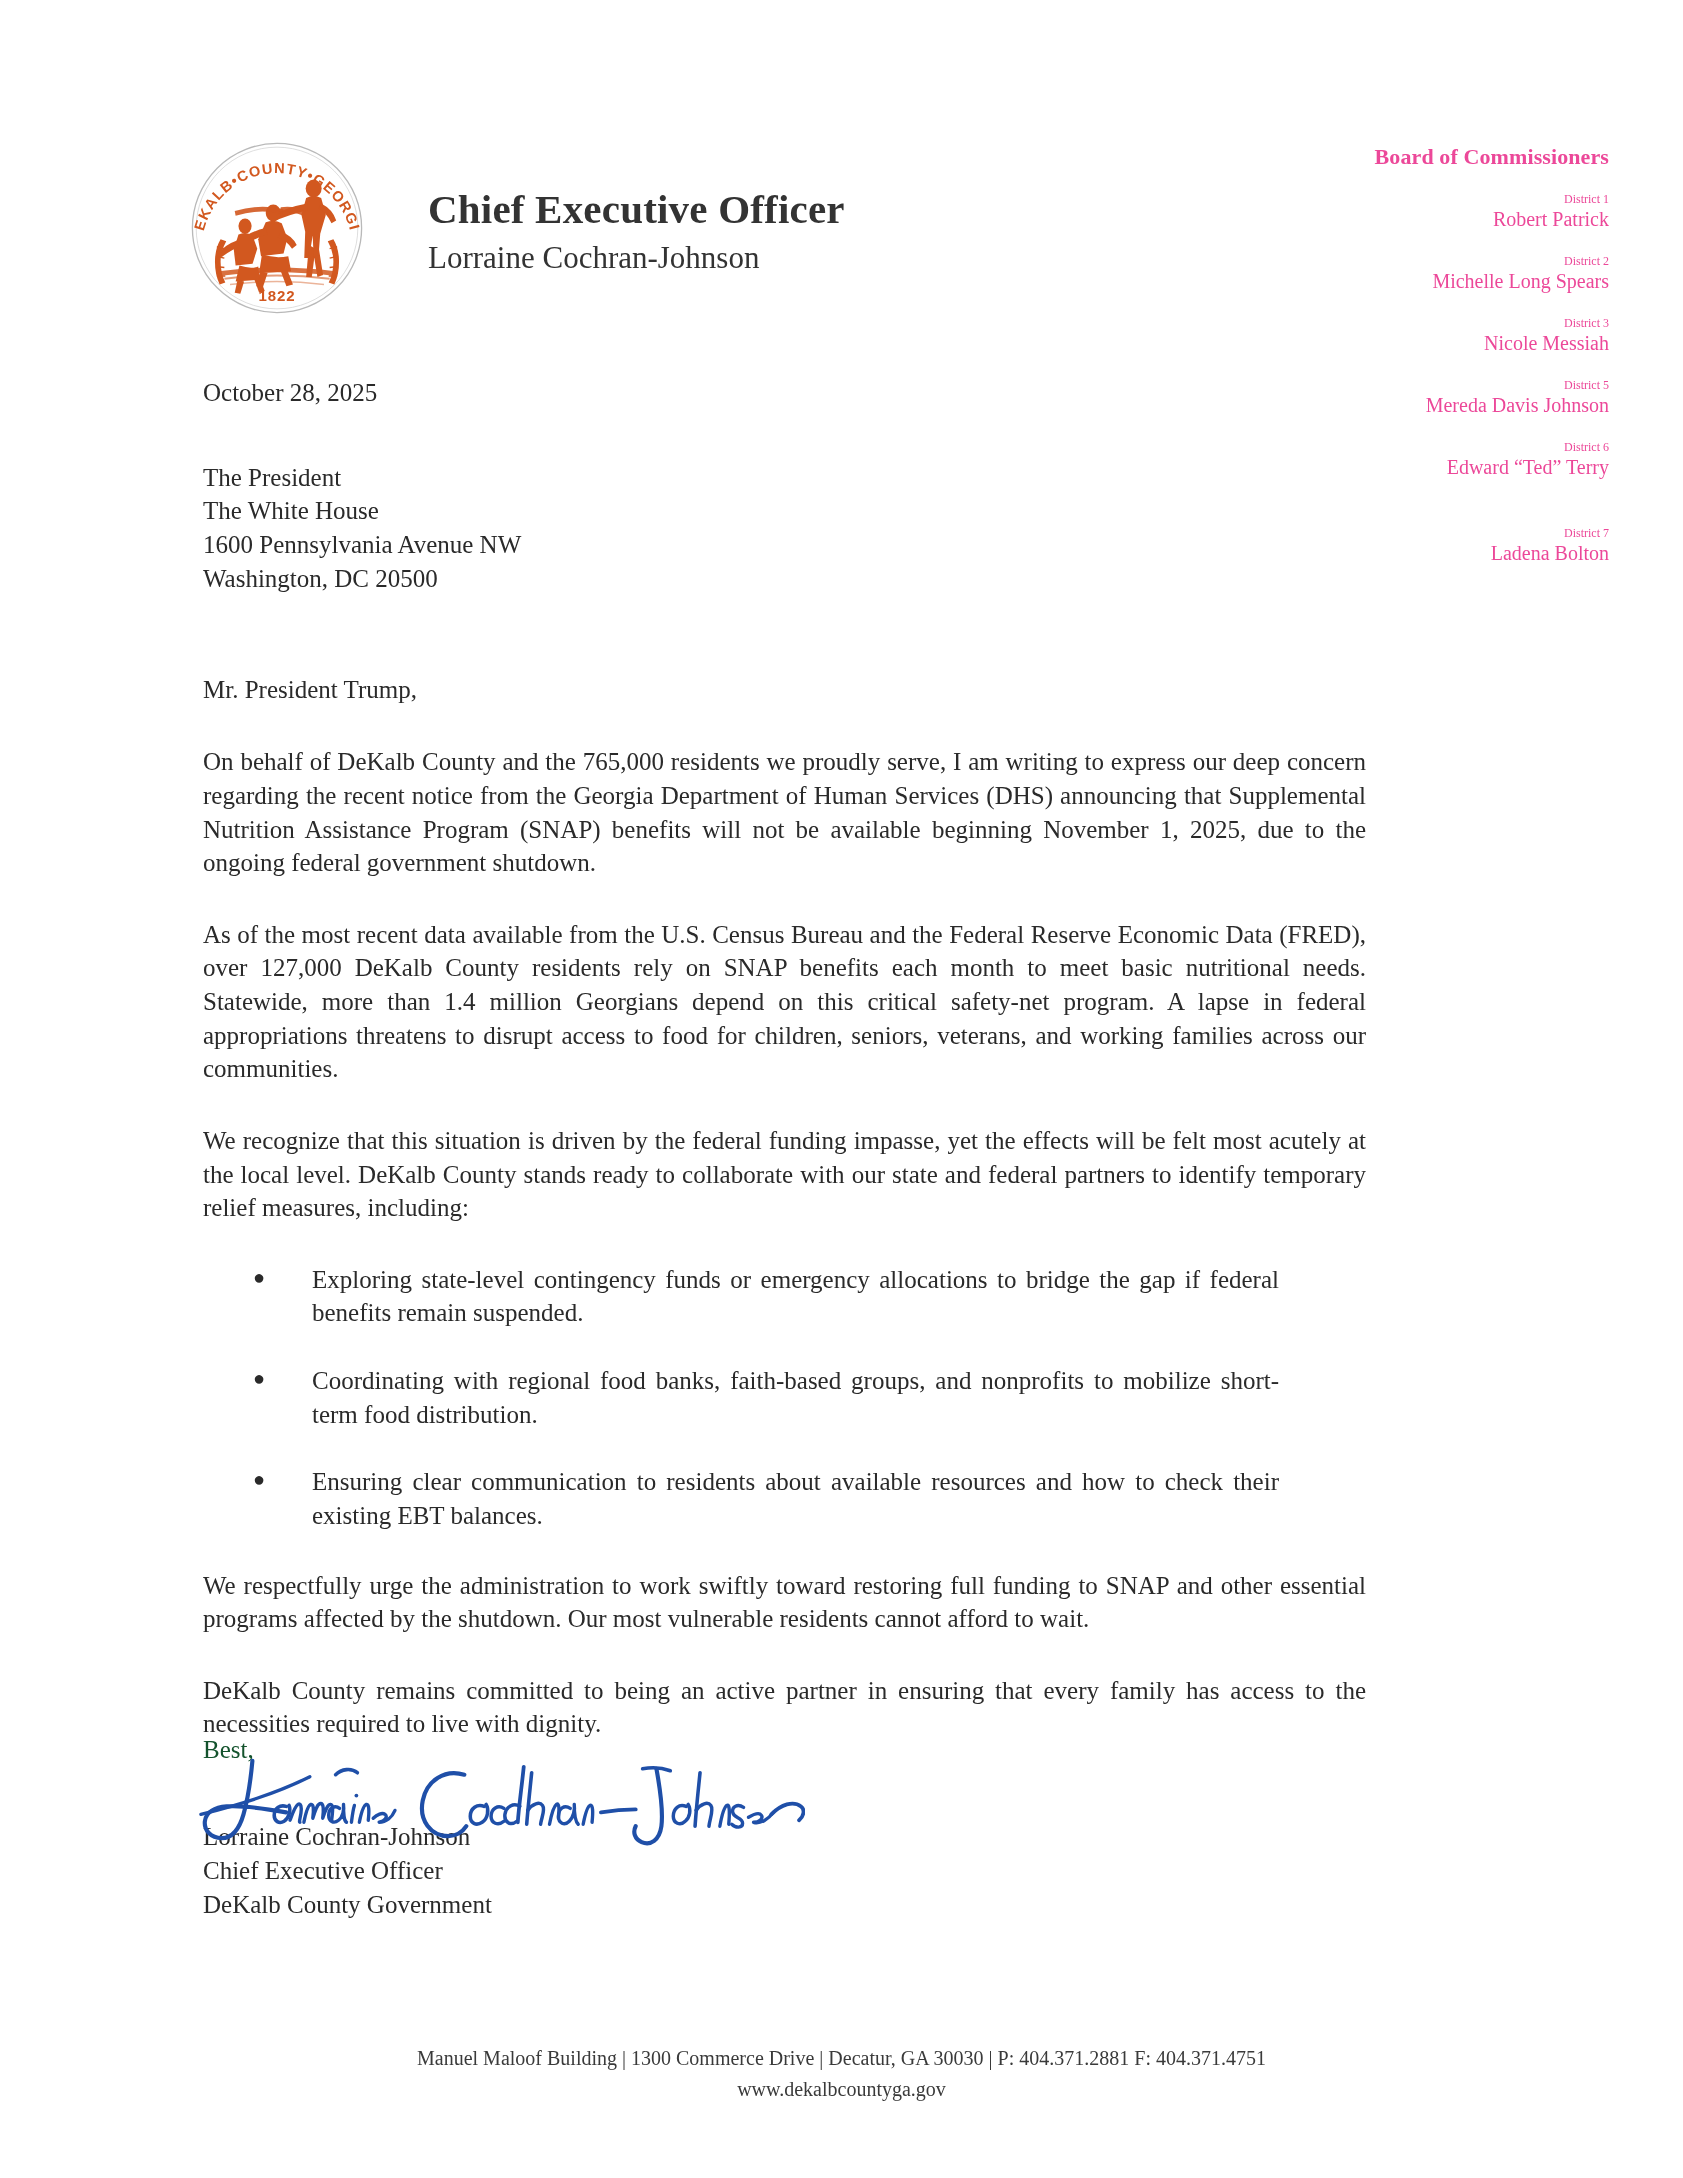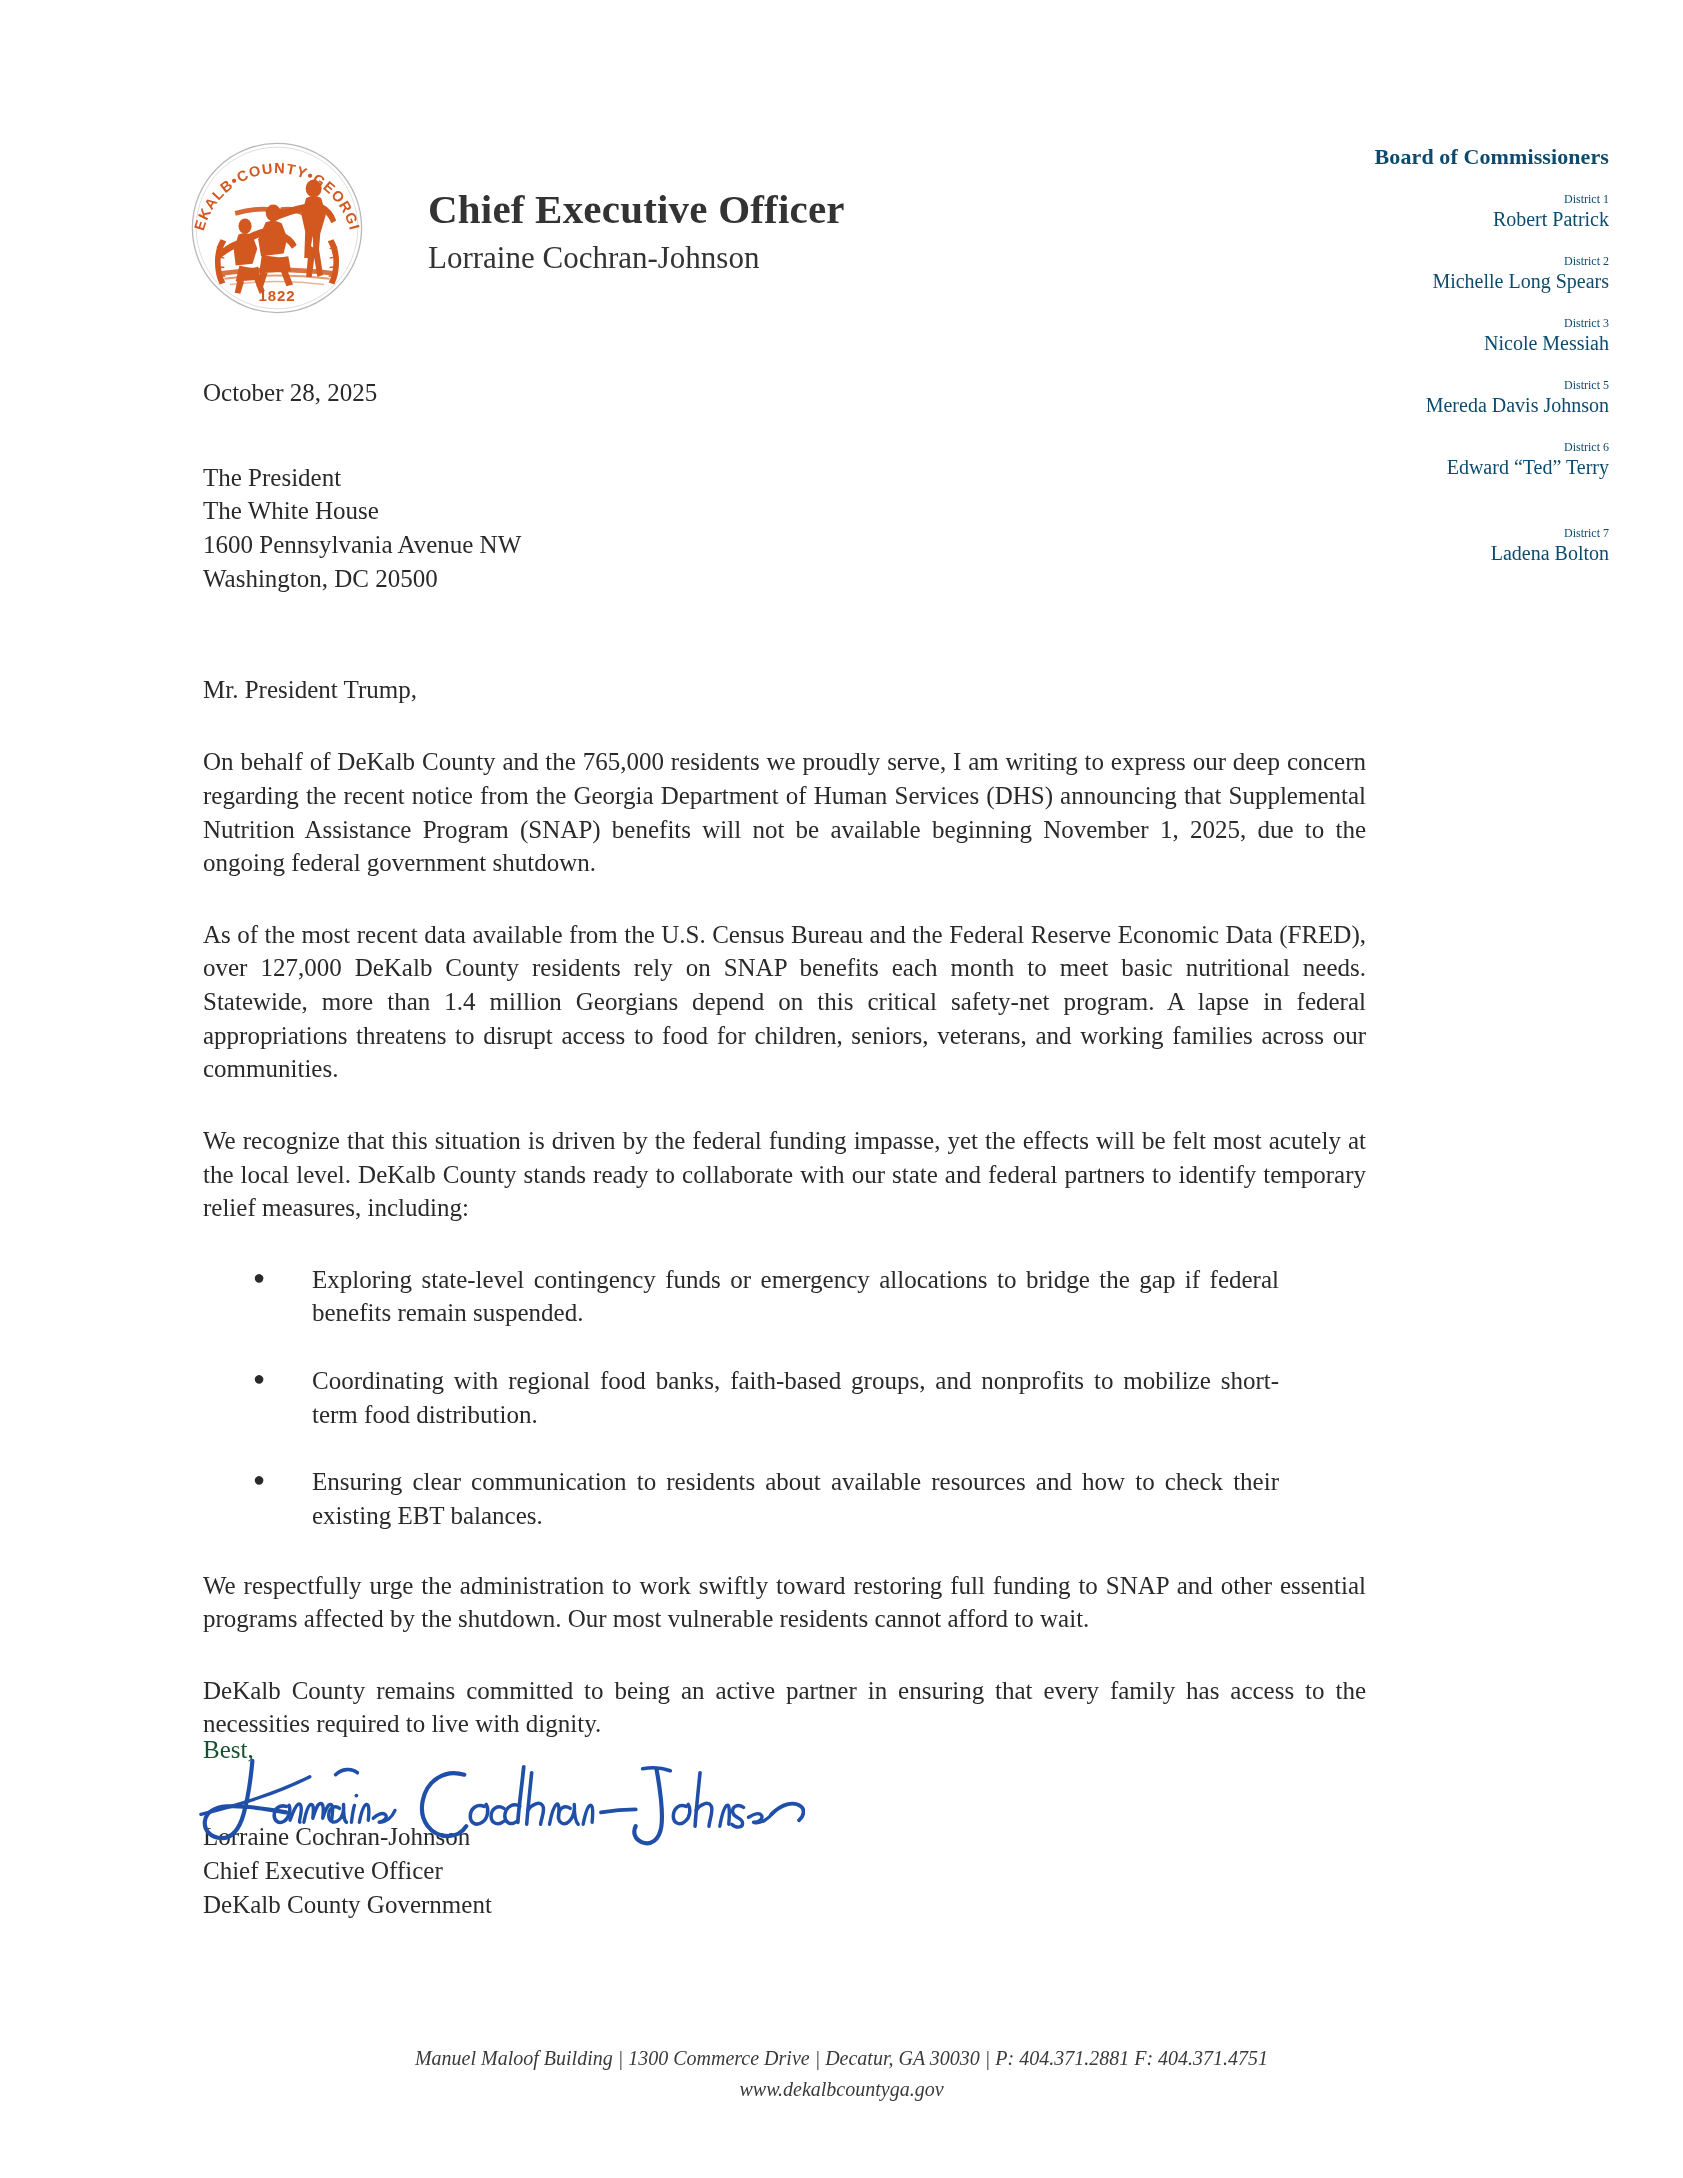--- a/index.html
+++ b/index.html
@@ -58,21 +58,21 @@
     line-height: 1.1;
     white-space: nowrap;
   }
 
   .boc {
     position: absolute;
     right: 74px;
     top: 144px;
     width: 426px;
     text-align: right;
-    color: #0c4a6e;
+    color: #ec4899;
   }
   .boc-title {
     font-size: 22px;
     font-weight: bold;
     letter-spacing: 0.1px;
     margin-bottom: 22px;
   }
   .boc-entry { margin-bottom: 21px; }
   .boc-entry:last-child { margin-bottom: 0; margin-top: 45px; }
   .boc-district {
@@ -156,21 +156,20 @@
   
   .footer {
     position: absolute;
     left: 0;
     bottom: 73px;
     width: 1683px;
     text-align: center;
     color: #3a3a3a;
     font-size: 20px;
     line-height: 1.55;
-    font-style: italic;
   }
   .footer .sep { padding: 0 5px; }
 </style>
 </head>
 <body>
 
 <div class="page">
 
   <div class="letterhead">
 

